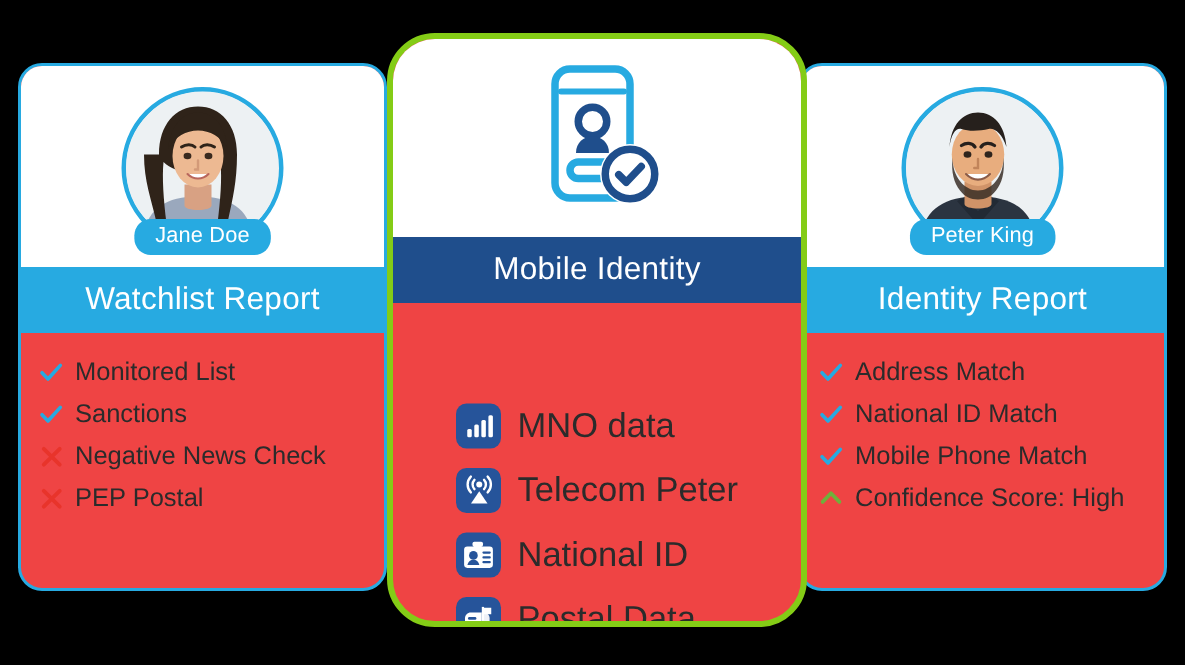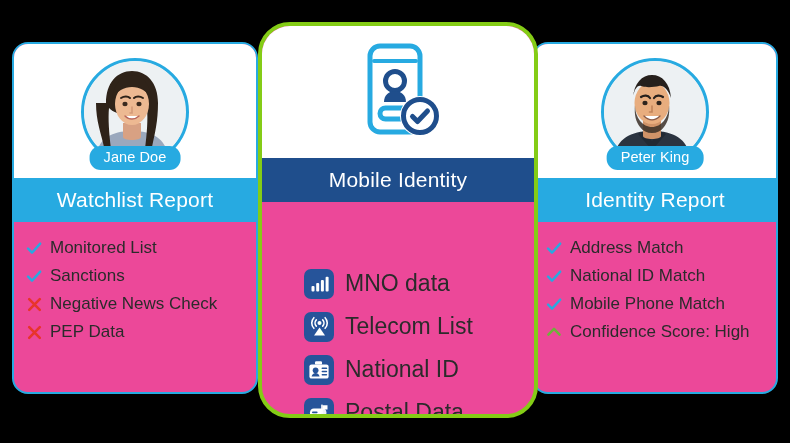--- a/index.html
+++ b/index.html
@@ -18,21 +18,21 @@
 
   .stage {
     position: absolute;
     inset: 0;
     background: #000000;
   }
 
   
   .card {
     position: absolute;
-    background: #ec4899;
+    background: #ef4444;
     box-sizing: border-box;
     overflow: hidden;
   }
 
   .card-side {
     width: 246px;
     height: 352px;
     top: 42px;
     border: 2px solid #27AAE1;
     border-radius: 16px;
@@ -232,21 +232,21 @@
         </span>
         <span>Negative News Check</span>
       </div>
 
       <div class="report-row">
         <span class="mark">
           <svg width="17" height="17" viewBox="0 0 17 17">
               <path d="M3.2 3.2l10.6 10.6M13.8 3.2L3.2 13.8" stroke="#E8342B" stroke-width="2.6" stroke-linecap="round"></path>
             </svg>
         </span>
-        <span>PEP Data</span>
+        <span>PEP Postal</span>
       </div>
 
     </div>
   </div>
 
   <div class="card card-side" id="card-right">
 
     <div class="avatar-area">
       <div class="avatar-ring">
         <div class="avatar-photo">
@@ -369,21 +369,21 @@
         <span class="feature-icon">
           <svg width="21" height="21" viewBox="0 0 21 21">
             <circle cx="10.5" cy="7" r="2" fill="#ffffff"></circle>
             <path d="M7.3 3.9a4.5 4.5 0 000 6.2" stroke="#ffffff" stroke-width="1.6" fill="none" stroke-linecap="round"></path>
             <path d="M13.7 3.9a4.5 4.5 0 010 6.2" stroke="#ffffff" stroke-width="1.6" fill="none" stroke-linecap="round"></path>
             <path d="M4.9 1.7a7.6 7.6 0 000 10.6" stroke="#ffffff" stroke-width="1.6" fill="none" stroke-linecap="round"></path>
             <path d="M16.1 1.7a7.6 7.6 0 010 10.6" stroke="#ffffff" stroke-width="1.6" fill="none" stroke-linecap="round"></path>
             <path d="M10.5 11.5L16 19.6H5z" fill="#ffffff"></path>
           </svg>
         </span>
-        <span>Telecom List</span>
+        <span>Telecom Peter</span>
       </div>
 
       <div class="feature-row">
         <span class="feature-icon">
           <svg width="22" height="20" viewBox="0 0 22 20">
             <rect x="7" y="1.2" width="7" height="3.4" rx="1.2" fill="#ffffff"></rect>
             <rect x="1.4" y="4.4" width="19.2" height="14.2" rx="2.2" fill="#ffffff"></rect>
             <circle cx="7.6" cy="10.3" r="2.9" fill="#26549A"></circle>
             <path d="M3.6 16.6c.5-2.3 2.1-3.5 4-3.5s3.5 1.2 4 3.5z" fill="#26549A"></path>
             <rect x="13.6" y="7.6" width="5.6" height="1.5" rx=".7" fill="#26549A"></rect>

